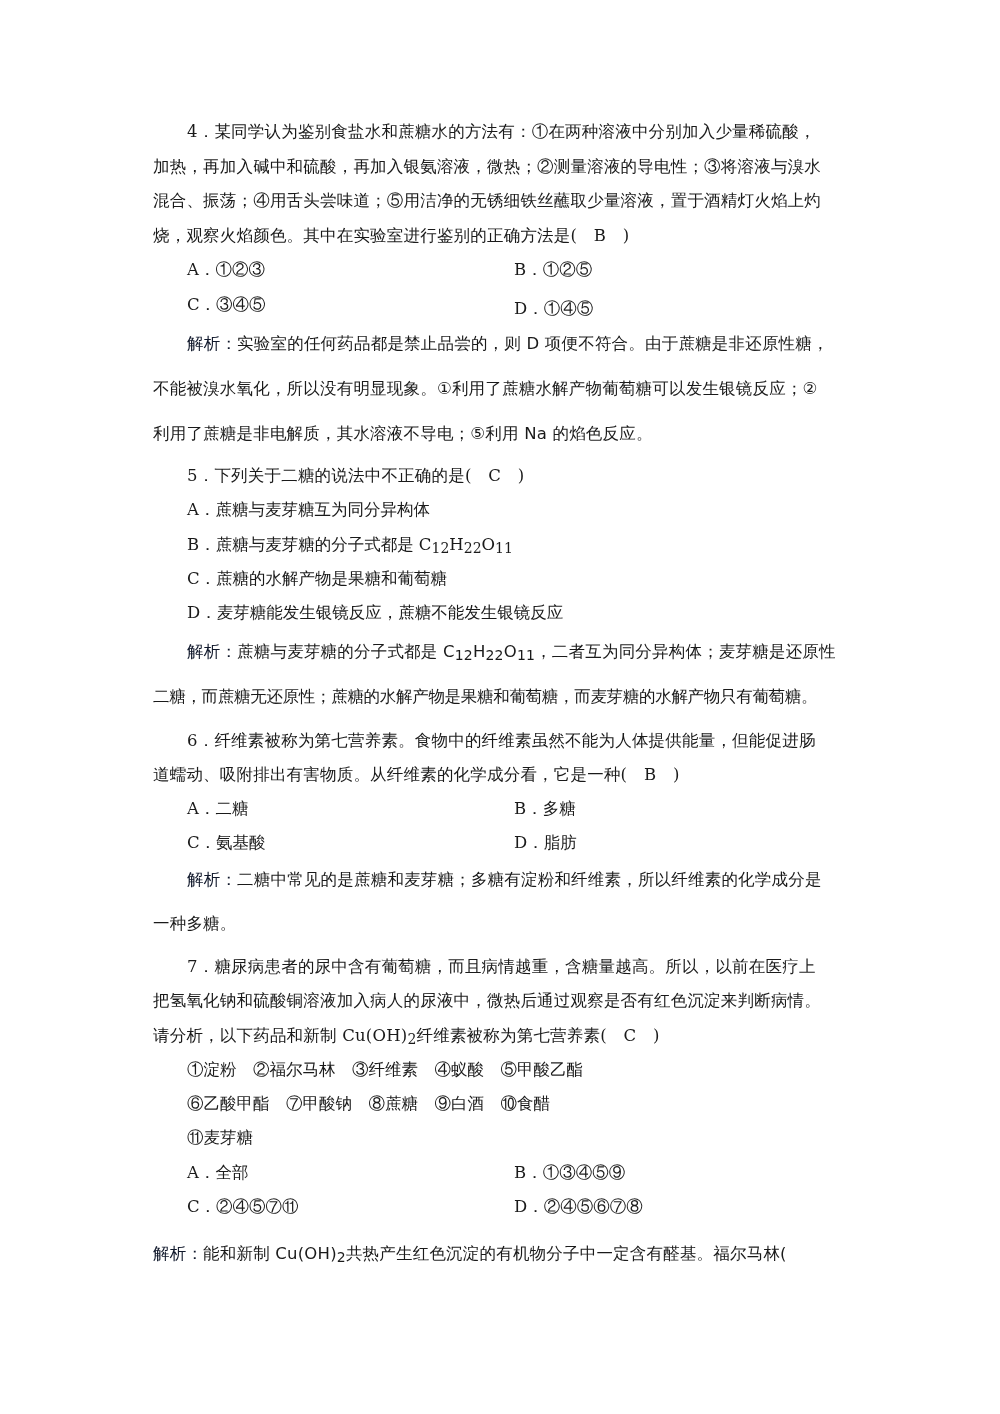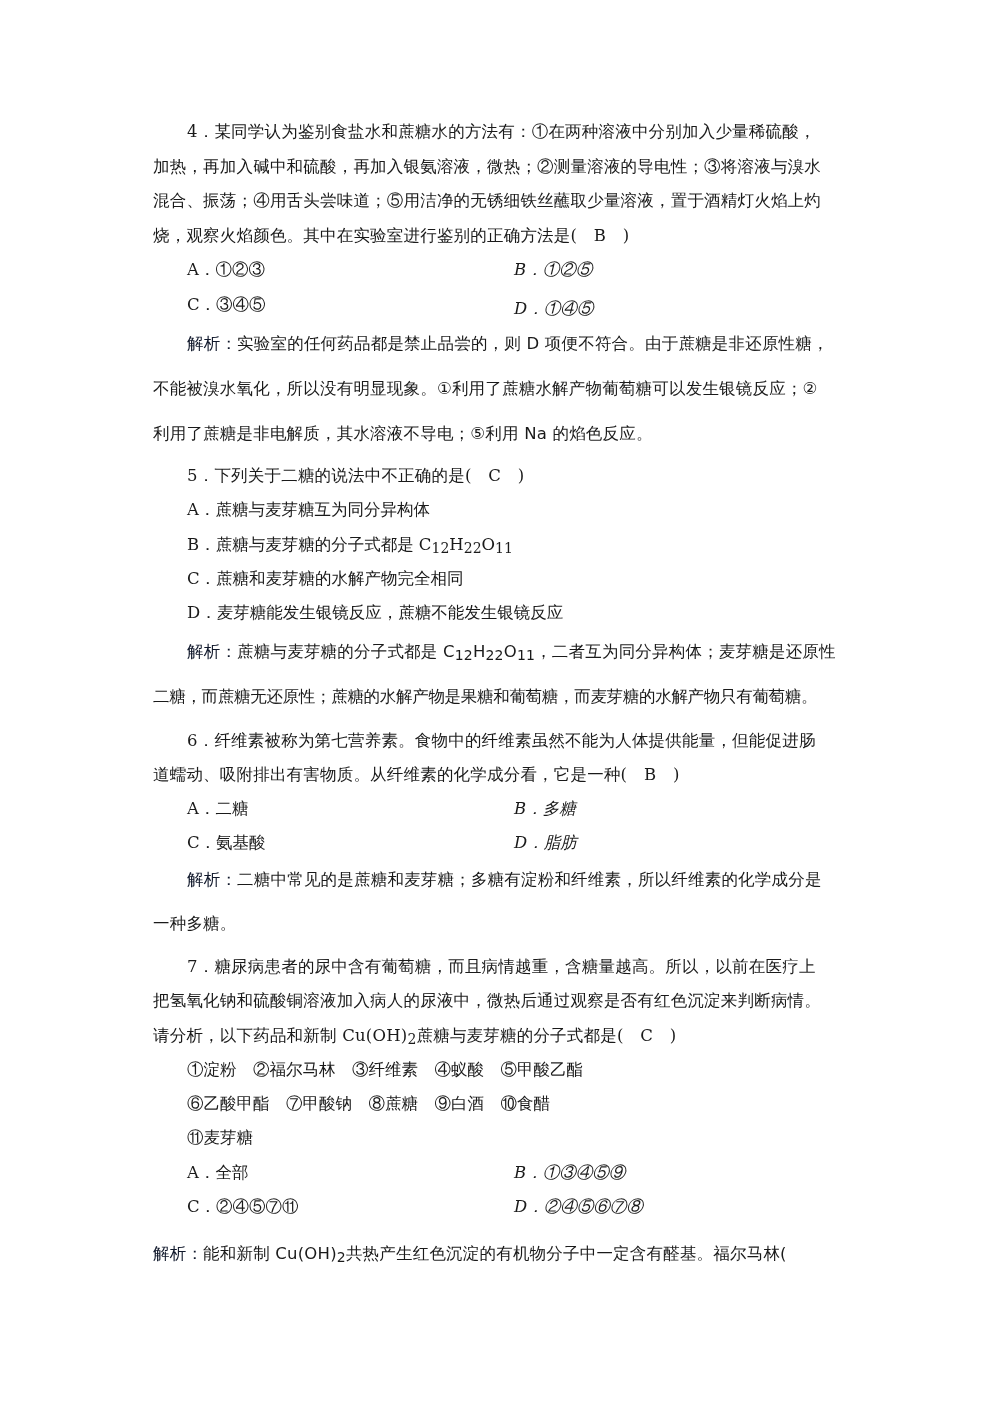--- a/index.html
+++ b/index.html
@@ -3,21 +3,21 @@
 <meta charset="utf-8">
 <style>
   html, body { margin: 0; padding: 0; background: #ffffff; }
   body { width: 1000px; height: 1414px; position: relative; overflow: hidden;
          font-family: "DejaVu Serif", "Liberation Serif", serif; color: #1a1a1a; }
   .page { position: absolute; left: 0; top: 0; width: 808px; height: 1414px; }
   .line { position: absolute; left: 153px; width: 700px; font-size: 16.5px; line-height: 22px; white-space: nowrap; letter-spacing: 0.2px; }
   .indent { left: 187px; }
   .opt { position: absolute; font-size: 16.5px; line-height: 22px; white-space: nowrap; }
   .optL { left: 187px; }
-  .optR { left: 514px; font-style: italic; }
+  .optR { left: 514px; }
   .analysis { font-family: "DejaVu Sans", "Liberation Sans", sans-serif; font-size: 16.5px; }
   .label { color: #0f172a; }
   sub { font-size: 14px; vertical-align: -3px; line-height: 0; }
 </style>
 </head>
 <body>
 
 <div class="page">
 
   <div class="line indent" style="top:121px">4．某同学认为鉴别食盐水和蔗糖水的方法有：①在两种溶液中分别加入少量稀硫酸，</div>
@@ -32,42 +32,42 @@
     <span class="label">解析：</span><span>实验室的任何药品都是禁止品尝的，则 D 项便不符合。由于蔗糖是非还原性糖，</span>
   </div>
   <div class="line analysis" style="top:378px">不能被溴水氧化，所以没有明显现象。①利用了蔗糖水解产物葡萄糖可以发生银镜反应；②</div>
   <div class="line analysis" style="top:423px">利用了蔗糖是非电解质，其水溶液不导电；⑤利用 Na 的焰色反应。</div>
 
   <div class="line indent" style="top:465px">5．下列关于二糖的说法中不正确的是(　C　)</div>
   <div class="opt optL" style="top:499px">A．蔗糖与麦芽糖互为同分异构体</div>
   <div class="opt optL" style="top:534px">
     <span>B．蔗糖与麦芽糖的分子式都是 C</span><sub>12</sub><span>H</span><sub>22</sub><span>O</span><sub>11</sub>
   </div>
-  <div class="opt optL" style="top:568px">C．蔗糖和麦芽糖的水解产物完全相同</div>
+  <div class="opt optL" style="top:568px">C．蔗糖的水解产物是果糖和葡萄糖</div>
   <div class="opt optL" style="top:602px">D．麦芽糖能发生银镜反应，蔗糖不能发生银镜反应</div>
   <div class="line indent analysis" style="top:641px">
     <span class="label">解析：</span><span>蔗糖与麦芽糖的分子式都是 C</span><sub>12</sub><span>H</span><sub>22</sub><span>O</span><sub>11</sub><span>，二者互为同分异构体；麦芽糖是还原性</span>
   </div>
   <div class="line analysis" style="top:686px; letter-spacing:-0.3px">二糖，而蔗糖无还原性；蔗糖的水解产物是果糖和葡萄糖，而麦芽糖的水解产物只有葡萄糖。</div>
 
   <div class="line indent" style="top:730px">6．纤维素被称为第七营养素。食物中的纤维素虽然不能为人体提供能量，但能促进肠</div>
   <div class="line" style="top:764px">道蠕动、吸附排出有害物质。从纤维素的化学成分看，它是一种(　B　)</div>
   <div class="opt optL" style="top:798px">A．二糖</div>
   <div class="opt optR" style="top:798px">B．多糖</div>
   <div class="opt optL" style="top:832px">C．氨基酸</div>
   <div class="opt optR" style="top:832px">D．脂肪</div>
   <div class="line indent analysis" style="top:869px">
     <span class="label">解析：</span><span>二糖中常见的是蔗糖和麦芽糖；多糖有淀粉和纤维素，所以纤维素的化学成分是</span>
   </div>
   <div class="line analysis" style="top:913px">一种多糖。</div>
 
   <div class="line indent" style="top:956px">7．糖尿病患者的尿中含有葡萄糖，而且病情越重，含糖量越高。所以，以前在医疗上</div>
   <div class="line" style="top:990px">把氢氧化钠和硫酸铜溶液加入病人的尿液中，微热后通过观察是否有红色沉淀来判断病情。</div>
   <div class="line" style="top:1025px">
-    <span>请分析，以下药品和新制 Cu(OH)</span><sub>2</sub><span>蔗糖与麦芽糖的分子式都是(　C　)</span>
+    <span>请分析，以下药品和新制 Cu(OH)</span><sub>2</sub><span>纤维素被称为第七营养素(　C　)</span>
   </div>
   <div class="opt optL" style="top:1059px">①淀粉　②福尔马林　③纤维素　④蚁酸　⑤甲酸乙酯</div>
   <div class="opt optL" style="top:1093px">⑥乙酸甲酯　⑦甲酸钠　⑧蔗糖　⑨白酒　⑩食醋</div>
   <div class="opt optL" style="top:1127px">⑪麦芽糖</div>
   <div class="opt optL" style="top:1162px">A．全部</div>
   <div class="opt optR" style="top:1162px">B．①③④⑤⑨</div>
   <div class="opt optL" style="top:1196px">C．②④⑤⑦⑪</div>
   <div class="opt optR" style="top:1196px">D．②④⑤⑥⑦⑧</div>
   <div class="line analysis" style="top:1243px">
     <span class="label">解析：</span><span>能和新制 Cu(OH)</span><sub>2</sub><span>共热产生红色沉淀的有机物分子中一定含有醛基。福尔马林(</span>

